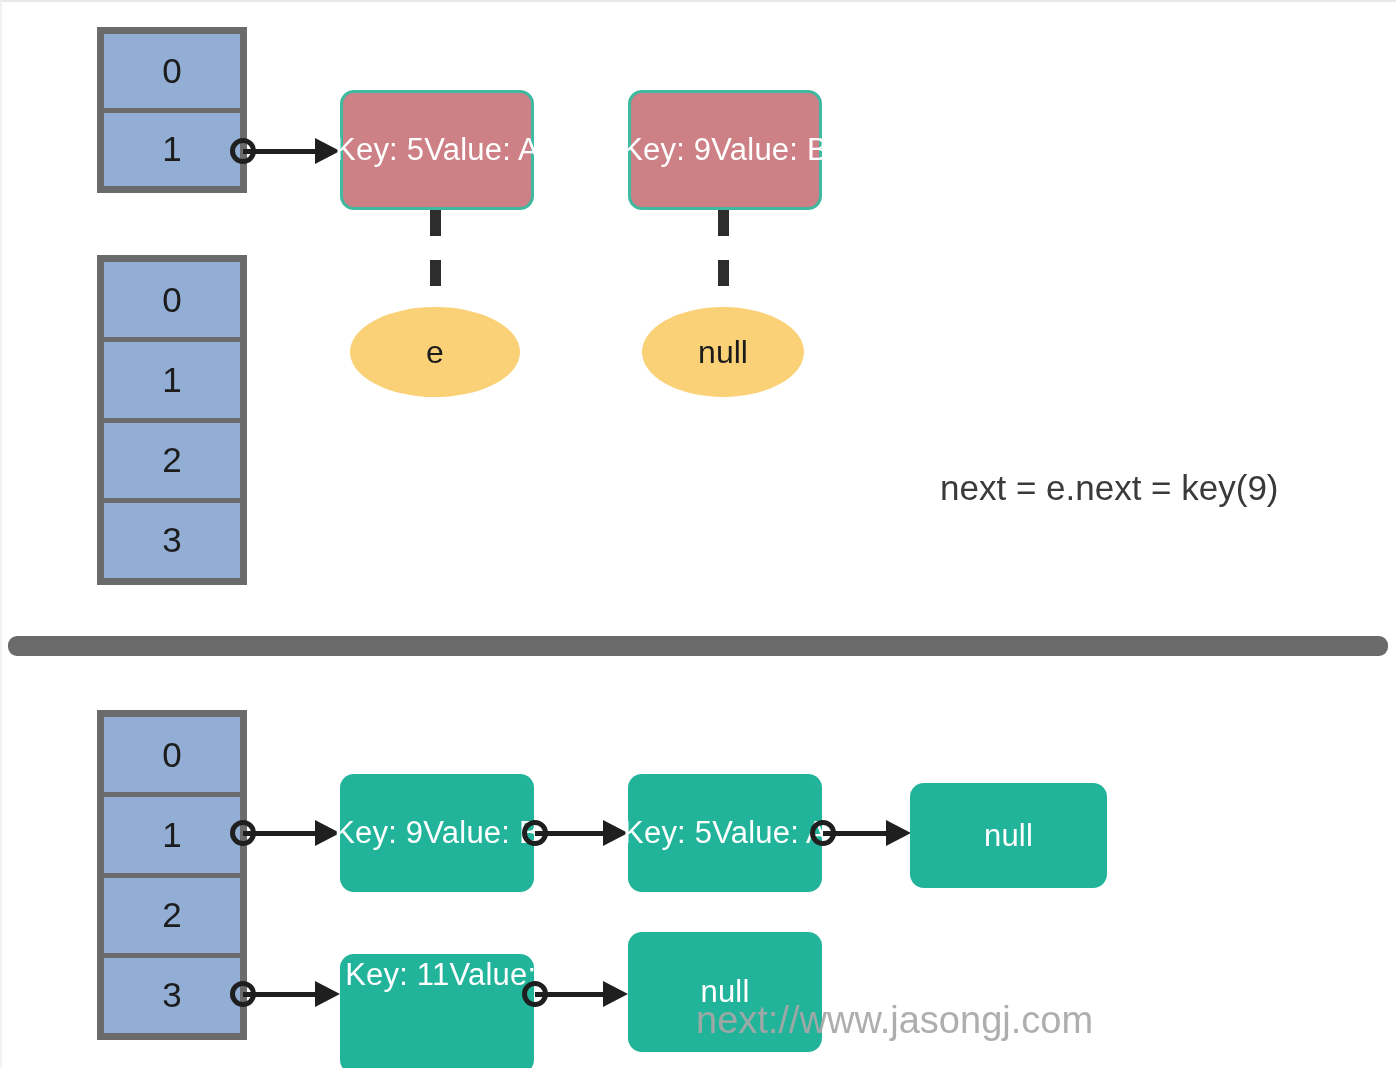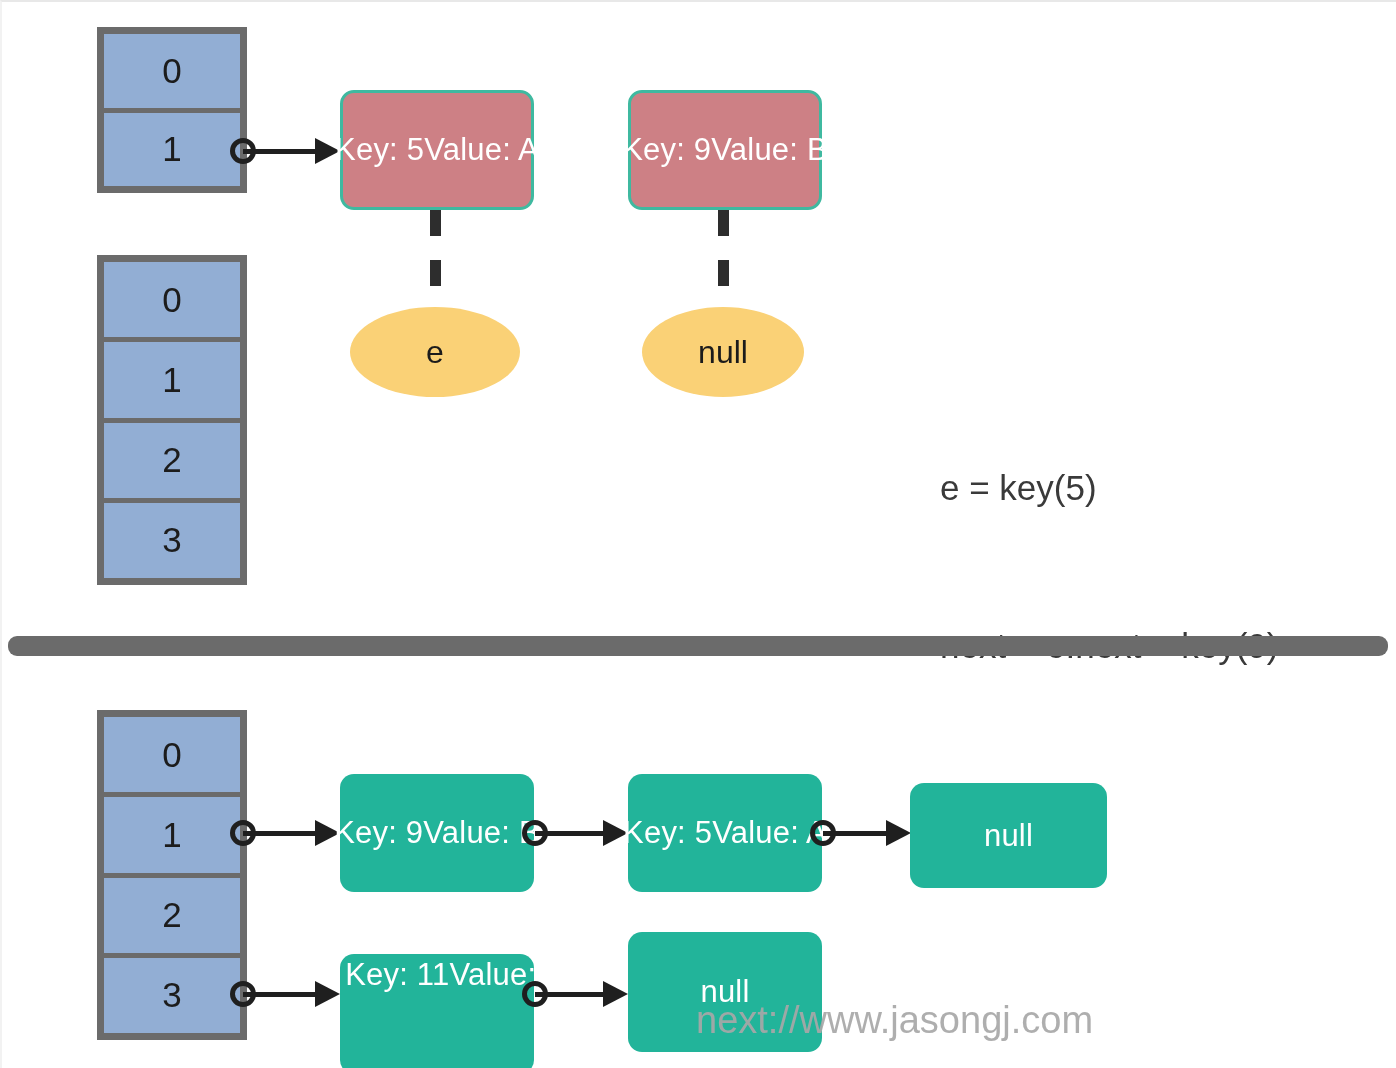--- a/index.html
+++ b/index.html
@@ -187,21 +187,20 @@
   </div>
 
   <div class="bucket-table" style="left:95px; top:253px; width:150px; height:330px;">
     <div class="bucket-cell">0</div>
     <div class="bucket-cell">1</div>
     <div class="bucket-cell">2</div>
     <div class="bucket-cell">3</div>
   </div>
 
   <div class="annot" style="left:938px; top:355px;">
-    <div>e = key(5)</div>
     <div>next = e.next = key(9)</div>
   </div>
 
   <div class="divider" style="left:6px; top:634px; width:1380px; height:20px;"></div>
 
   <div class="bucket-table" style="left:95px; top:708px; width:150px; height:330px;">
     <div class="bucket-cell">0</div>
     <div class="bucket-cell">1</div>
     <div class="bucket-cell">2</div>
     <div class="bucket-cell">3</div>

